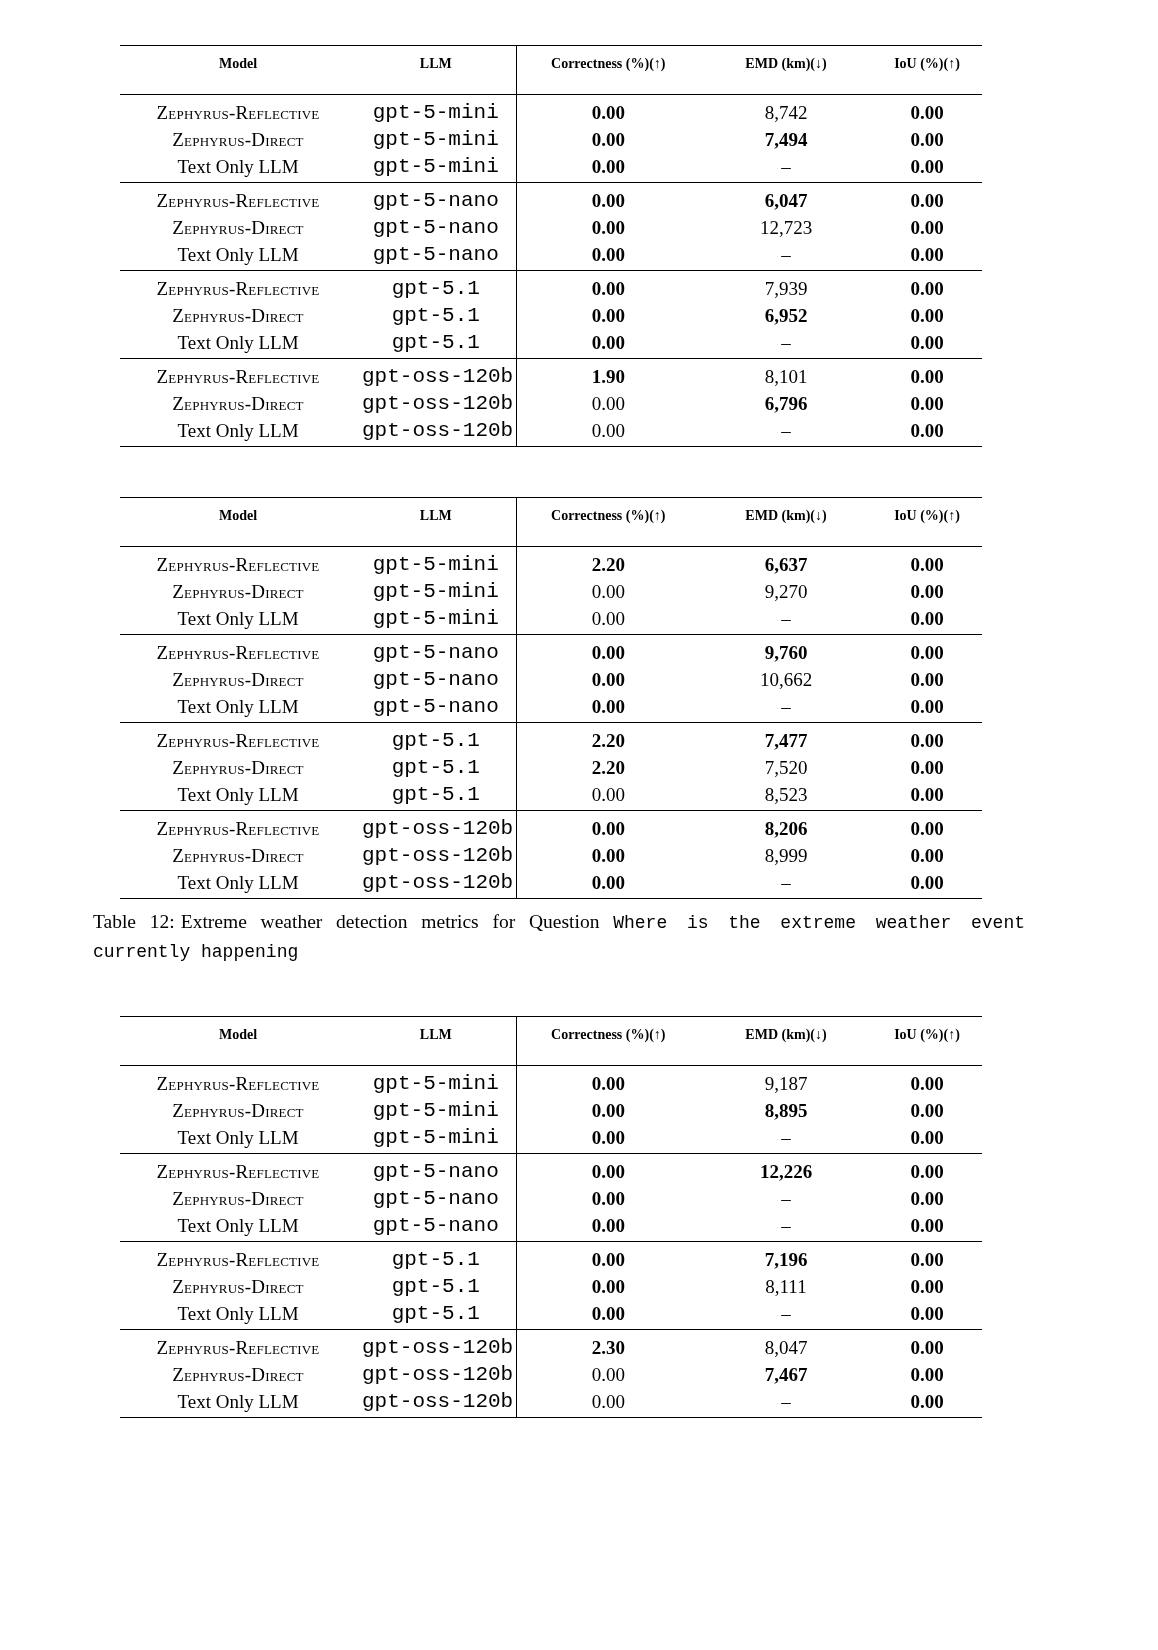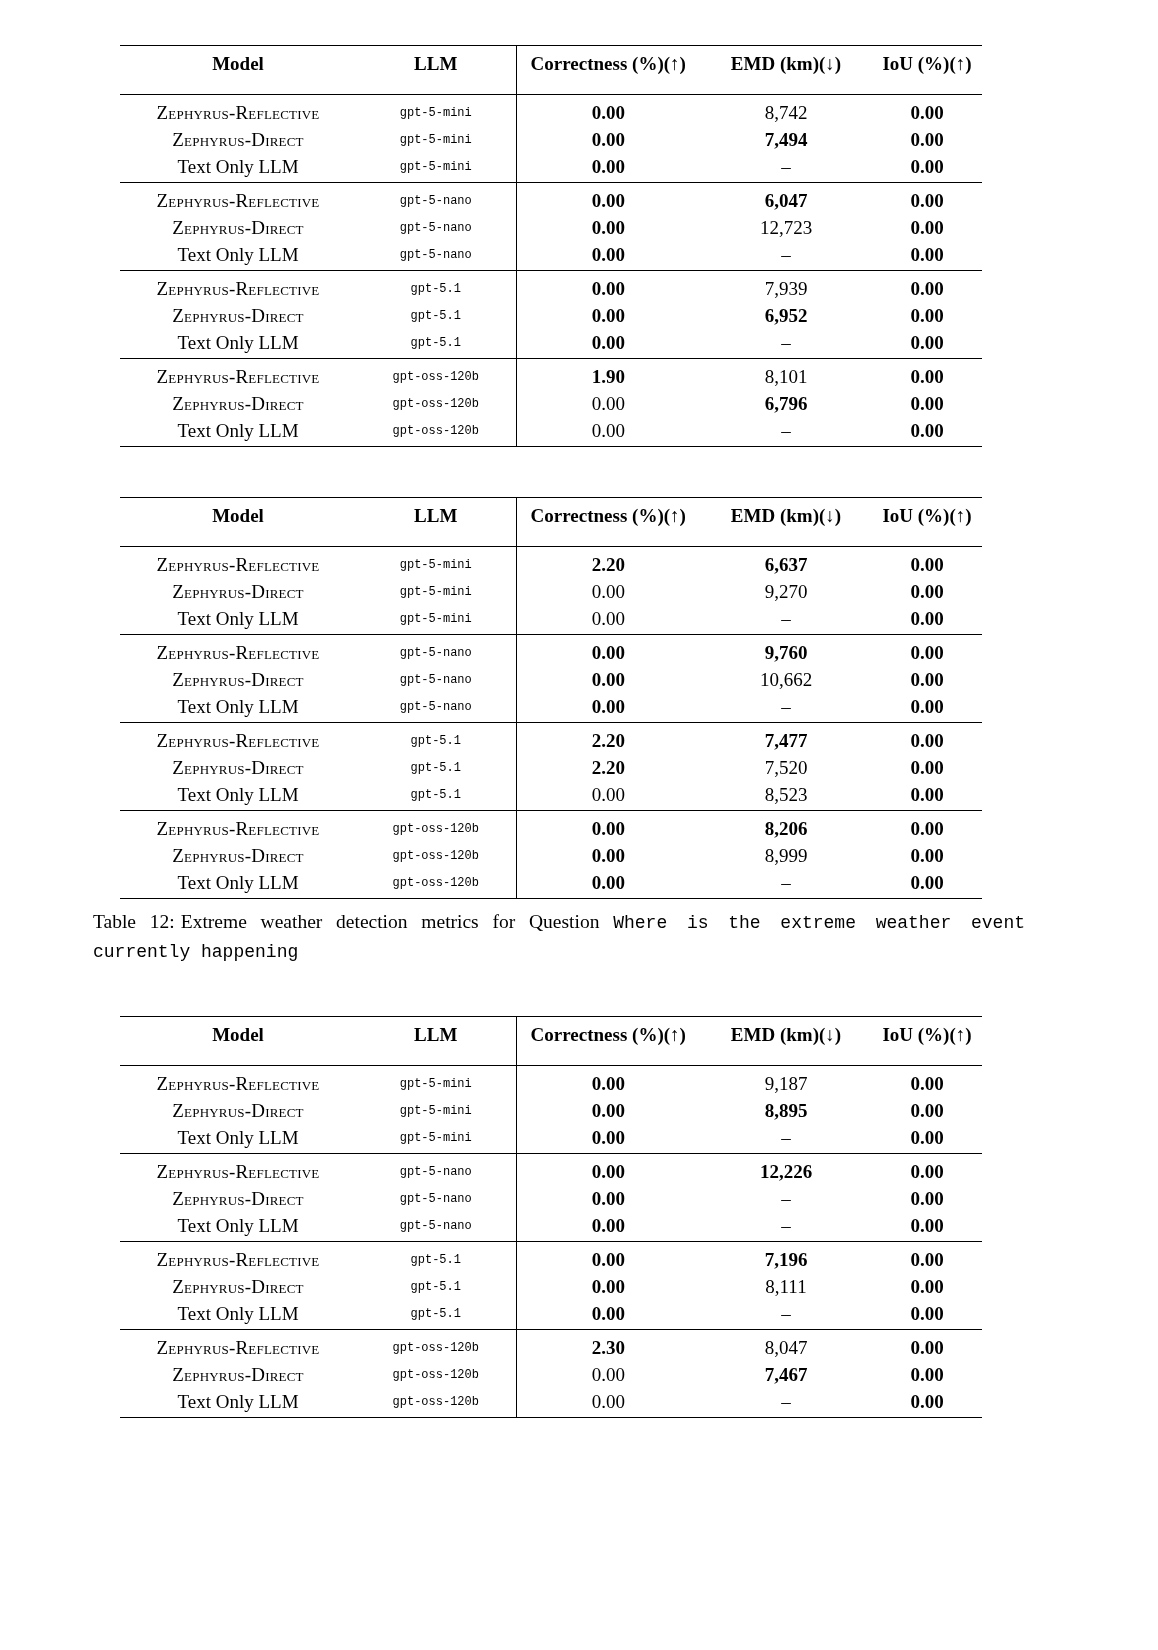--- a/index.html
+++ b/index.html
@@ -25,40 +25,40 @@
   th, td {
     text-align: center;
     vertical-align: middle;
     padding: 1.5px 6px;
     line-height: 24px;
     overflow: hidden;
     white-space: nowrap;
   }
   thead th {
     font-weight: bold;
-    font-size: 19px;
+    font-size: 14px;
     border-top: 1.5px solid #000;
     border-bottom: 1px solid #000;
     padding-top: 6px;
     padding-bottom: 18px;
   }
   .col-model { width: 236px; }
   .col-llm { width: 160px; }
   .col-correctness { width: 184px; border-left: 1px solid #000; }
   .col-emd { width: 172px; }
   .col-iou { width: 110px; }
 
   tbody tr.group-first td { border-top: 1px solid #000; padding-top: 6px; }
   tbody tr.group-last td { padding-bottom: 3px; margin-top: 23px; }
   tbody tr.table-last td { border-bottom: 1.5px solid #000; }
 
   td.smallcaps { font-variant: small-caps; letter-spacing: 0.2px; }
   td.mono, .mono {
     font-family: "Liberation Mono", "DejaVu Sans Mono", monospace;
-    font-size: 12px;
+    font-size: 21px;
   }
   td.bold { font-weight: bold; }
 
   .caption {
     width: 932px;
     margin-top: 9px;
     font-size: 19.5px;
     line-height: 28px;
     text-align: justify;
   }

